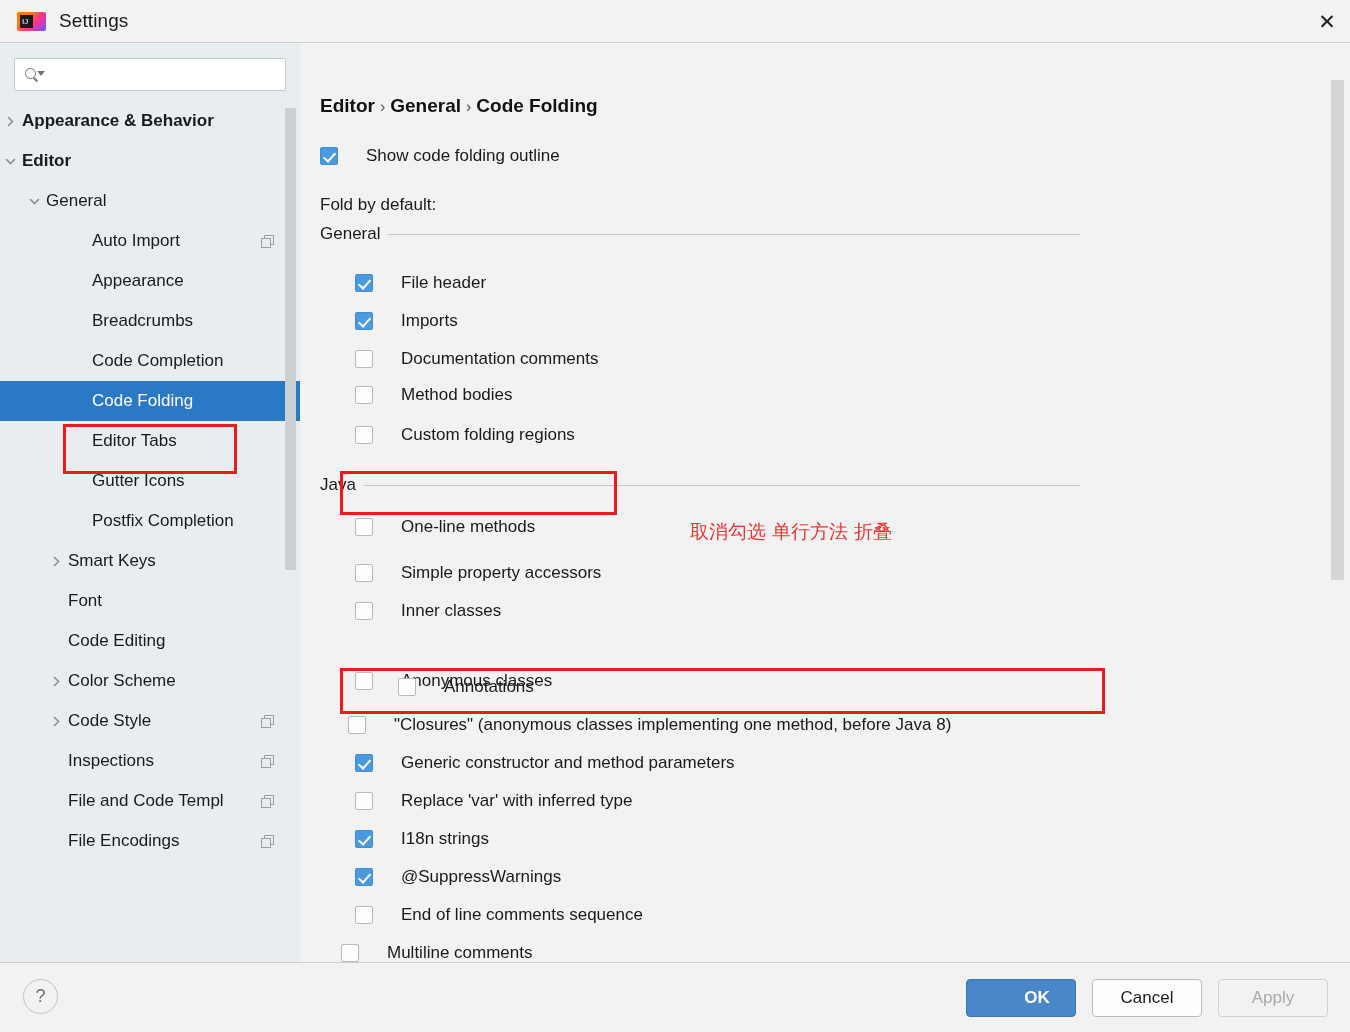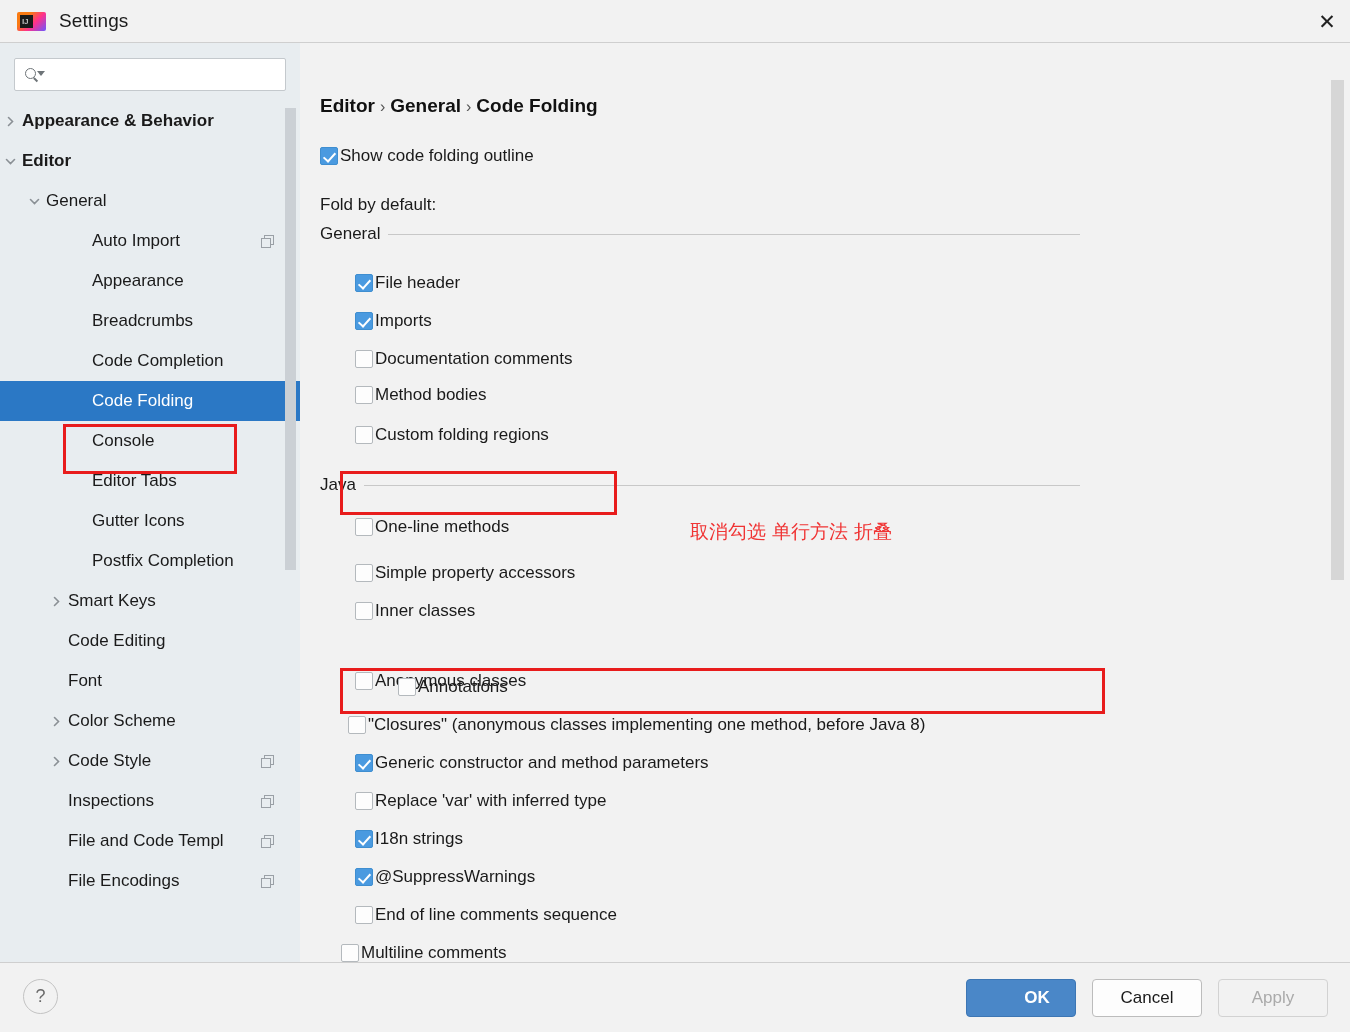--- a/index.html
+++ b/index.html
@@ -123,21 +123,21 @@
     position: relative; width: 18px; height: 18px; flex: 0 0 auto;
     border-radius: 2px; cursor: pointer;
   }
   .cb.off { background: #fdfdfd; border: 1.4px solid #b4b9bd; }
   .cb.on { background: #4a9ae0; border: 1.4px solid #3f8ed0; }
   .cb.on::after {
     content: ""; position: absolute; left: 5px; top: 2px;
     width: 5px; height: 10px; border: solid #fff;
     border-width: 0 2.2px 2.2px 0; transform: rotate(42deg);
   }
-  .cb-label { margin-left: 2px; font-size: 17px; color: #1a1a1a; }
+  .cb-label { margin-left: 28px; font-size: 17px; color: #1a1a1a; }
 
   .static-label {
     position: absolute; font-size: 17px; color: #1a1a1a; white-space: nowrap;
   }
 
   .group {
     position: absolute; display: flex; align-items: center; white-space: nowrap;
   }
   .group-title { font-size: 17px; color: #1a1a1a; padding-right: 8px; }
   .group-line { height: 1px; background: #c8c8c8; }
@@ -239,44 +239,41 @@
         <div class="tree-item">
           <span class="tree-label" style="margin-left: 92px;">Breadcrumbs</span>
         </div>
         <div class="tree-item">
           <span class="tree-label" style="margin-left: 92px;">Code Completion</span>
         </div>
         <div class="tree-item selected">
           <span class="tree-label" style="margin-left: 92px;">Code Folding</span>
         </div>
         <div class="tree-item">
-          <span class="tree-label" style="margin-left: 92px;">Console</span>
-        </div>
-        <div class="tree-item">
           <span class="tree-label" style="margin-left: 92px;">Editor Tabs</span>
         </div>
         <div class="tree-item">
           <span class="tree-label" style="margin-left: 92px;">Gutter Icons</span>
         </div>
         <div class="tree-item">
           <span class="tree-label" style="margin-left: 92px;">Postfix Completion</span>
         </div>
         <div class="tree-item">
           <span class="tw" style="left: 45px;">
             <svg width="11" height="11" viewBox="0 0 11 11">
               <path d="M3.5 1.5 L7.5 5.5 L3.5 9.5" fill="none" stroke="#8a9095" stroke-width="1.6" stroke-linecap="round"></path>
             </svg>
           </span>
           <span class="tree-label" style="margin-left: 68px;">Smart Keys</span>
         </div>
         <div class="tree-item">
+          <span class="tree-label" style="margin-left: 68px;">Font</span>
+        </div>
+        <div class="tree-item">
           <span class="tree-label" style="margin-left: 68px;">Code Editing</span>
-        </div>
-        <div class="tree-item">
-          <span class="tree-label" style="margin-left: 68px;">Font</span>
         </div>
         <div class="tree-item">
           <span class="tw" style="left: 45px;">
             <svg width="11" height="11" viewBox="0 0 11 11">
               <path d="M3.5 1.5 L7.5 5.5 L3.5 9.5" fill="none" stroke="#8a9095" stroke-width="1.6" stroke-linecap="round"></path>
             </svg>
           </span>
           <span class="tree-label" style="margin-left: 68px;">Color Scheme</span>
         </div>
         <div class="tree-item">

